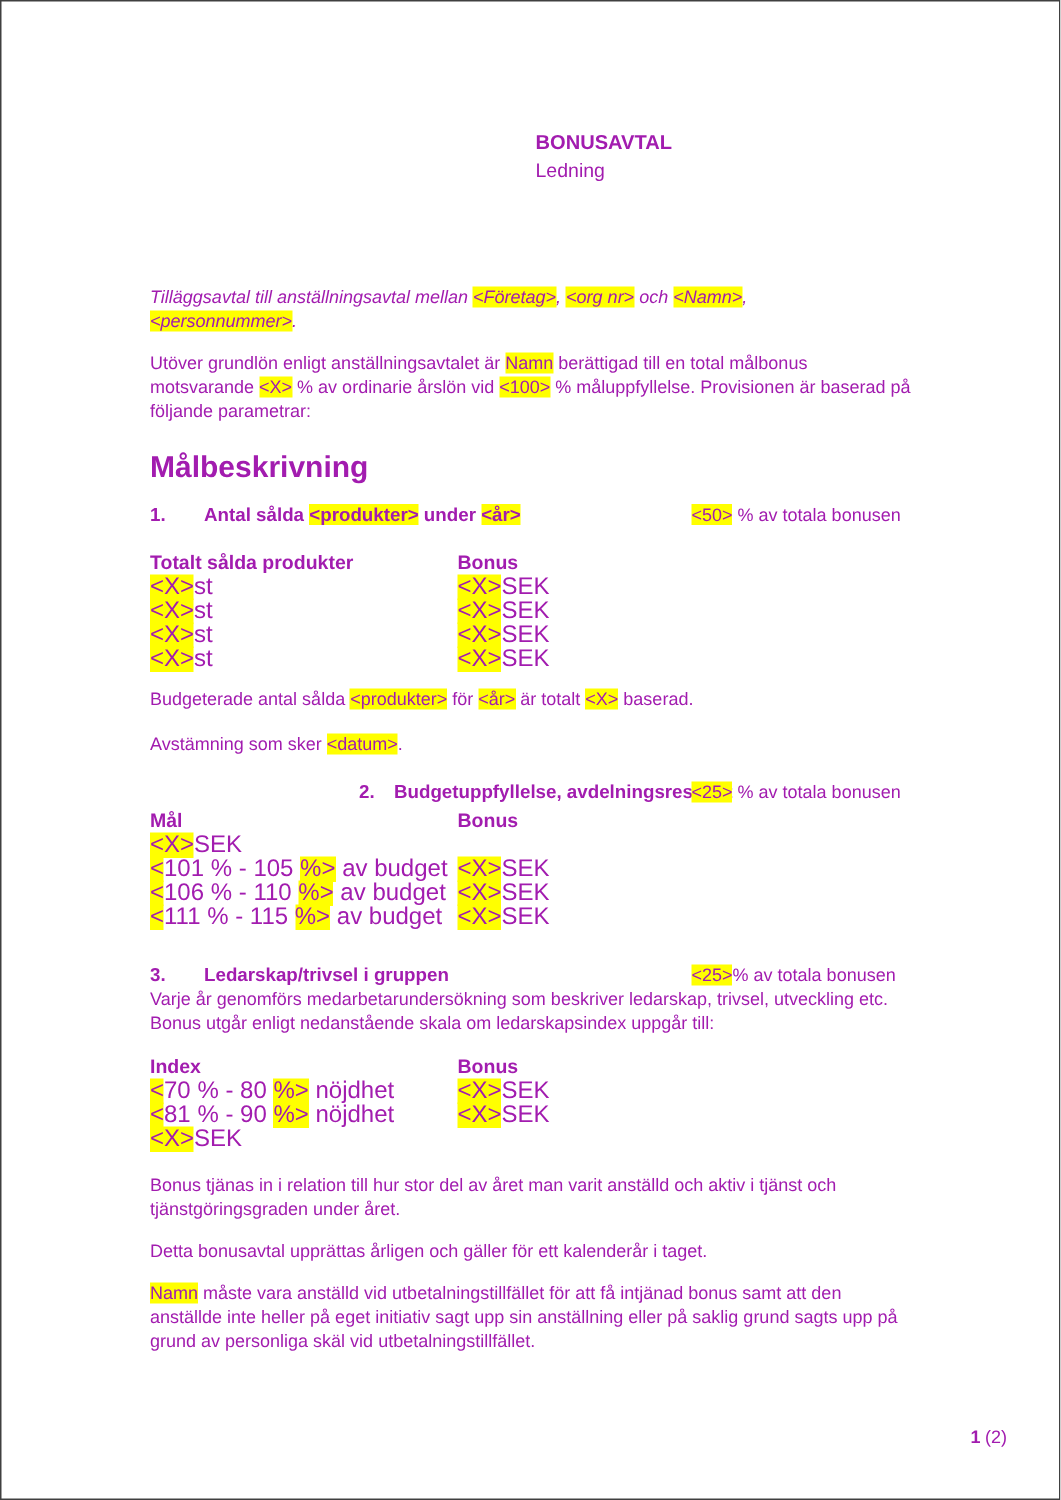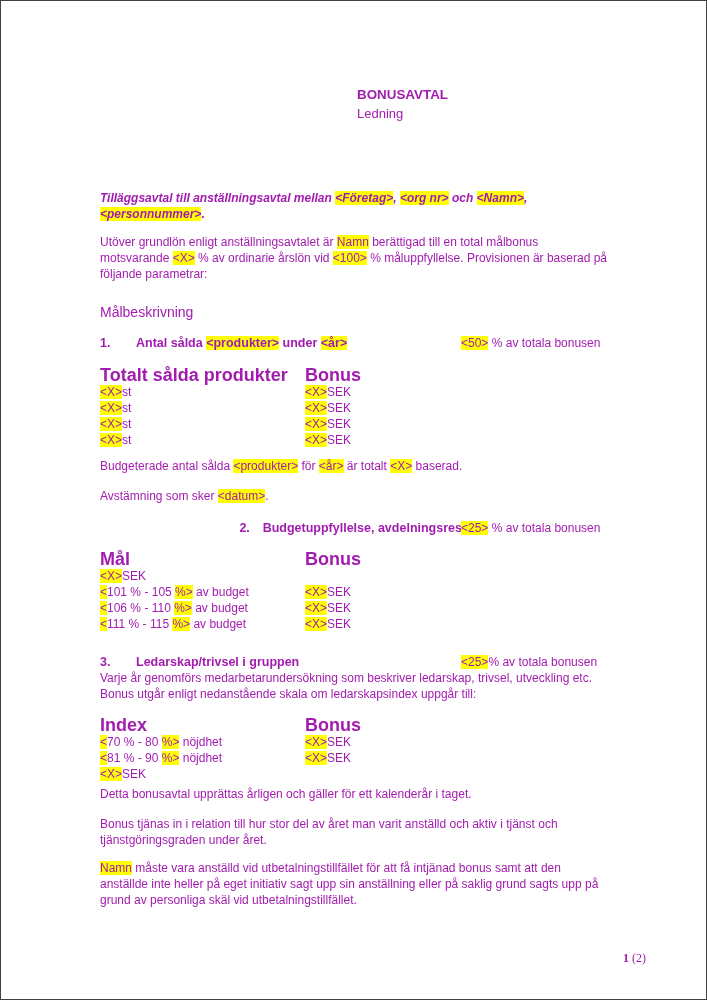--- a/index.html
+++ b/index.html
@@ -11,50 +11,50 @@
   .content { position:absolute; left:99px; top:0; width:515px; }
 
   .title-block { margin:84px 0 0 257px; }
   .doc-title   { font-size:13.4px; font-weight:bold; line-height:19px; }
   .doc-subtitle{ font-size:13px; line-height:19px; }
 
   .rich { white-space:nowrap; }
   .hl   { background:#ffff00; }
 
   .agreement {
-    margin-top:67px; font-size:12px; font-weight:bold; font-style:italic;
+    margin-top:67px; font-size:12px; font-weight:normal; font-style:italic;
     line-height:16px;
   }
   .para { font-size:12px; line-height:16px; }
   .p-intro { }
 
-  .goals-heading { margin:19px 0 12px 0; font-size:14px; font-weight:normal; line-height:22px; }
+  .goals-heading { margin:19px 0 12px 0; font-size:20px; font-weight:bold; line-height:22px; }
 
   .section-heading { position:relative; margin-top:0; font-size:12.5px; font-weight:bold; line-height:16px; }
   .sec1 { margin-top:6px; }
   .sec2 { margin-top:16px;text-align:center; }
   .sec3 { margin-top:22px; }
   .section-number { display:inline-block; width:36px; }
   .section-share  { position:absolute; left:361px; top:0; font-weight:normal; font-size:12px; white-space:nowrap; }
 
-  .dtable { margin-top:14px; }
+  .dtable { margin-top:2px; }
   .t1 { margin-top:15px; }
-  .trow { display:flex; font-size:12px; line-height:16px; }
-  .thead-row { font-size:18px; font-weight:bold; line-height:18px; }
+  .trow { display:flex; font-size:16px; line-height:16px; }
+  .thead-row { font-size:13px; font-weight:bold; line-height:18px; }
   .col1 { width:205px; flex:0 0 205px; white-space:nowrap; }
   .col2 { flex:1; white-space:nowrap; }
 
   .p-budget { margin-top:10px; }
   .p-avstamning { margin-top:14px; }
   .sec3-body { margin-top:0; }
   .p-close1 { margin-top:4px; }
   .p-close2 { margin-top:14px; }
   .p-close3 { margin-top:9px; }
 
-  .footer { position:absolute; left:622px; top:950px; font-size:12px; line-height:14px; white-space:nowrap;font-family:Liberation Serif, serif; }
+  .footer { position:absolute; left:646px; top:950px; font-size:12px; line-height:14px; white-space:nowrap; }
   .footer .pg { font-weight:bold; }
   .footer .tot { margin-left:3px; font-weight:normal; }
 </style>
 </head>
 <body>
 
 <div class="page">
   <div class="content">
 
     <div class="title-block">
@@ -162,22 +162,22 @@
             <span class="col1 rich"><span class="hl">&lt;</span><span>81 % - 90 </span><span class="hl">%&gt;</span><span> nöjdhet</span></span>
             <span class="col2 rich"><span class="hl">&lt;X&gt;</span><span>SEK</span></span>
           </div>
 
           <div class="trow">
             <span class="col2 rich"><span class="hl">&lt;X&gt;</span><span>SEK</span></span>
           </div>
         </div>
     </div>
 
+    <p class="para p-close2 rich"><span>Bonus tjänas in i relation till hur stor del av året man varit anställd och aktiv i tjänst och</span><br><span>tjänstgöringsgraden under året.</span></p>
     <p class="para p-close1 rich"><span>Detta bonusavtal upprättas årligen och gäller för ett kalenderår i taget.</span></p>
-    <p class="para p-close2 rich"><span>Bonus tjänas in i relation till hur stor del av året man varit anställd och aktiv i tjänst och</span><br><span>tjänstgöringsgraden under året.</span></p>
     <p class="para p-close3 rich"><span class="hl">Namn</span><span> måste vara anställd vid utbetalningstillfället för att få intjänad bonus samt att den</span><br><span>anställde inte heller på eget initiativ sagt upp sin anställning eller på saklig grund sagts upp på</span><br><span>grund av personliga skäl vid utbetalningstillfället.</span></p>
 
   </div>
 
   <div class="footer">
     <span class="pg">1</span><span class="tot">(2)</span>
   </div>
 </div>
 
 </body></html>

